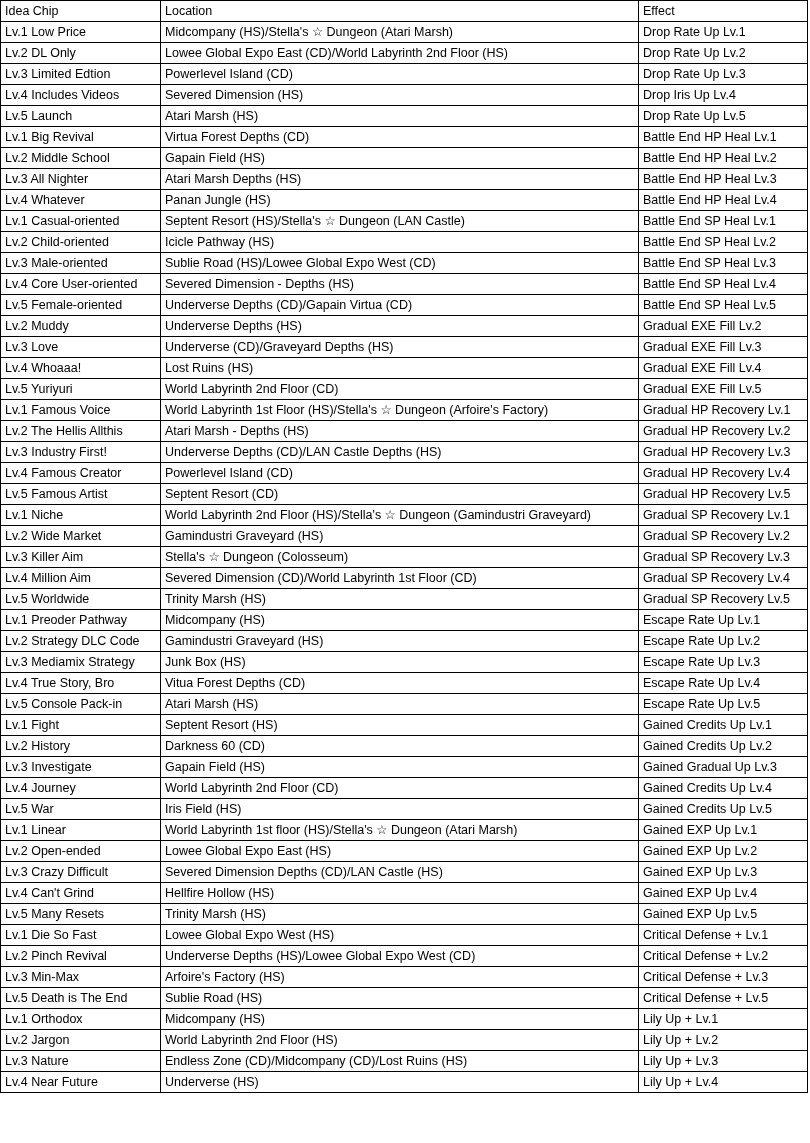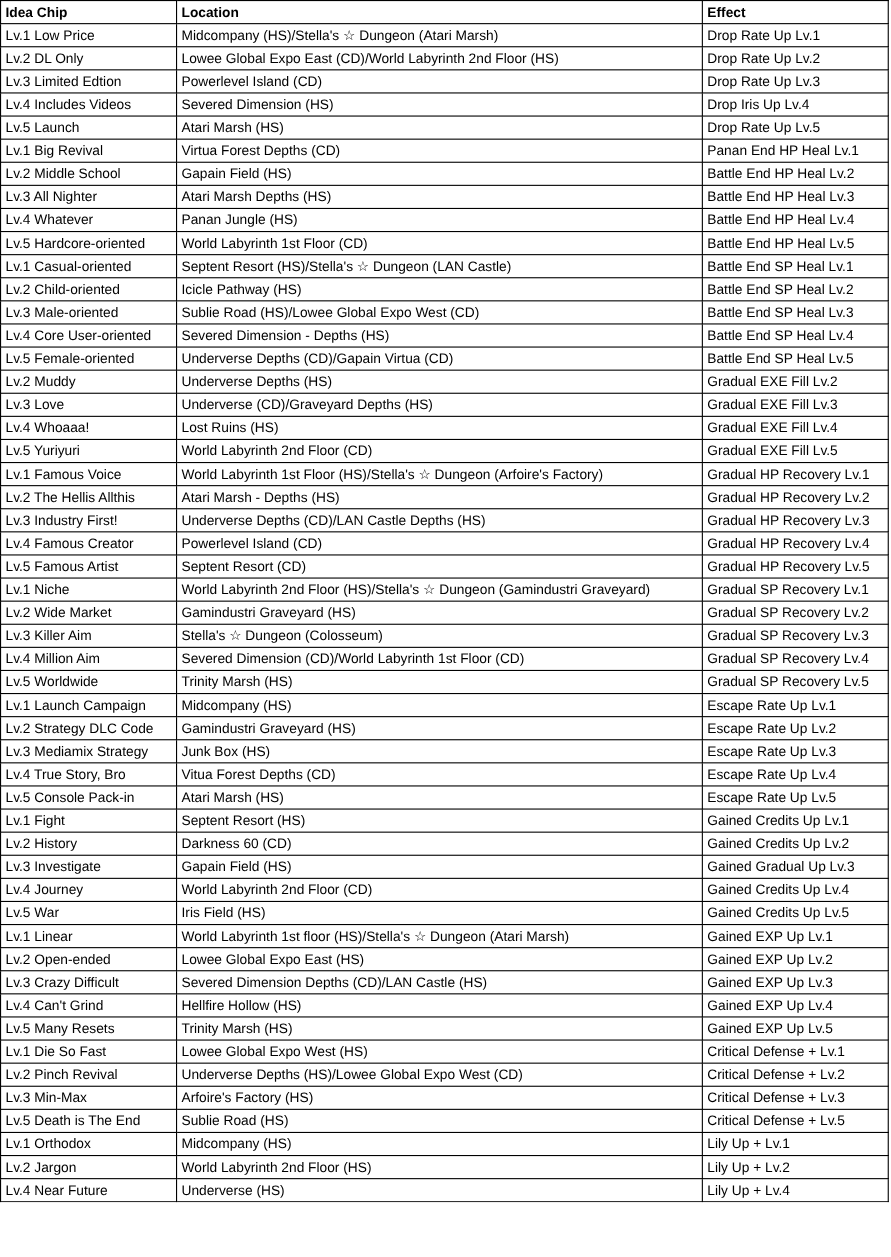--- a/index.html
+++ b/index.html
@@ -28,21 +28,21 @@
     line-height: 17px;
     height: 18px;
     vertical-align: middle;
     text-align: left;
     white-space: nowrap;
     overflow: hidden;
     color: #000000;
     font-weight: normal;
   }
   table.idea-chip-table th {
-    font-weight: bold;
+    font-weight: normal;
     margin-top: 16px;
   }
   td.chip-name {
     color: #ff0000;
     font-weight: bold;
   }
 </style>
 </head>
 <body>
 
@@ -81,43 +81,38 @@
         <td>Drop Iris Up Lv.4</td>
       </tr>
       <tr>
         <td class="chip-name">Lv.5 Launch</td>
         <td>Atari Marsh (HS)</td>
         <td>Drop Rate Up Lv.5</td>
       </tr>
       <tr>
         <td class="chip-name">Lv.1 Big Revival</td>
         <td>Virtua Forest Depths (CD)</td>
-        <td>Panan End HP Heal Lv.1</td>
+        <td>Battle End HP Heal Lv.1</td>
       </tr>
       <tr>
         <td class="chip-name">Lv.2 Middle School</td>
         <td>Gapain Field (HS)</td>
         <td>Battle End HP Heal Lv.2</td>
       </tr>
       <tr>
         <td class="chip-name">Lv.3 All Nighter</td>
         <td>Atari Marsh Depths (HS)</td>
         <td>Battle End HP Heal Lv.3</td>
       </tr>
       <tr>
         <td class="chip-name">Lv.4 Whatever</td>
         <td>Panan Jungle (HS)</td>
         <td>Battle End HP Heal Lv.4</td>
       </tr>
       <tr>
-        <td class="chip-name">Lv.5 Hardcore-oriented</td>
-        <td>World Labyrinth 1st Floor (CD)</td>
-        <td>Battle End HP Heal Lv.5</td>
-      </tr>
-      <tr>
         <td class="chip-name">Lv.1 Casual-oriented</td>
         <td>Septent Resort (HS)/Stella's ☆ Dungeon (LAN Castle)</td>
         <td>Battle End SP Heal Lv.1</td>
       </tr>
       <tr>
         <td class="chip-name">Lv.2 Child-oriented</td>
         <td>Icicle Pathway (HS)</td>
         <td>Battle End SP Heal Lv.2</td>
       </tr>
       <tr>
@@ -199,21 +194,21 @@
         <td class="chip-name">Lv.4 Million Aim</td>
         <td>Severed Dimension (CD)/World Labyrinth 1st Floor (CD)</td>
         <td>Gradual SP Recovery Lv.4</td>
       </tr>
       <tr>
         <td class="chip-name">Lv.5 Worldwide</td>
         <td>Trinity Marsh (HS)</td>
         <td>Gradual SP Recovery Lv.5</td>
       </tr>
       <tr>
-        <td class="chip-name">Lv.1 Launch Campaign</td>
+        <td class="chip-name">Lv.1 Preoder Pathway</td>
         <td>Midcompany (HS)</td>
         <td>Escape Rate Up Lv.1</td>
       </tr>
       <tr>
         <td class="chip-name">Lv.2 Strategy DLC Code</td>
         <td>Gamindustri Graveyard (HS)</td>
         <td>Escape Rate Up Lv.2</td>
       </tr>
       <tr>
         <td class="chip-name">Lv.3 Mediamix Strategy</td>
@@ -302,20 +297,25 @@
       </tr>
       <tr>
         <td class="chip-name">Lv.1 Orthodox</td>
         <td>Midcompany (HS)</td>
         <td>Lily Up + Lv.1</td>
       </tr>
       <tr>
         <td class="chip-name">Lv.2 Jargon</td>
         <td>World Labyrinth 2nd Floor (HS)</td>
         <td>Lily Up + Lv.2</td>
+      </tr>
+      <tr>
+        <td class="chip-name">Lv.3 Nature</td>
+        <td>Endless Zone (CD)/Midcompany (CD)/Lost Ruins (HS)</td>
+        <td>Lily Up + Lv.3</td>
       </tr>
       <tr>
         <td class="chip-name">Lv.4 Near Future</td>
         <td>Underverse (HS)</td>
         <td>Lily Up + Lv.4</td>
       </tr>
     </tbody>
 </table>
 
 </body></html>

